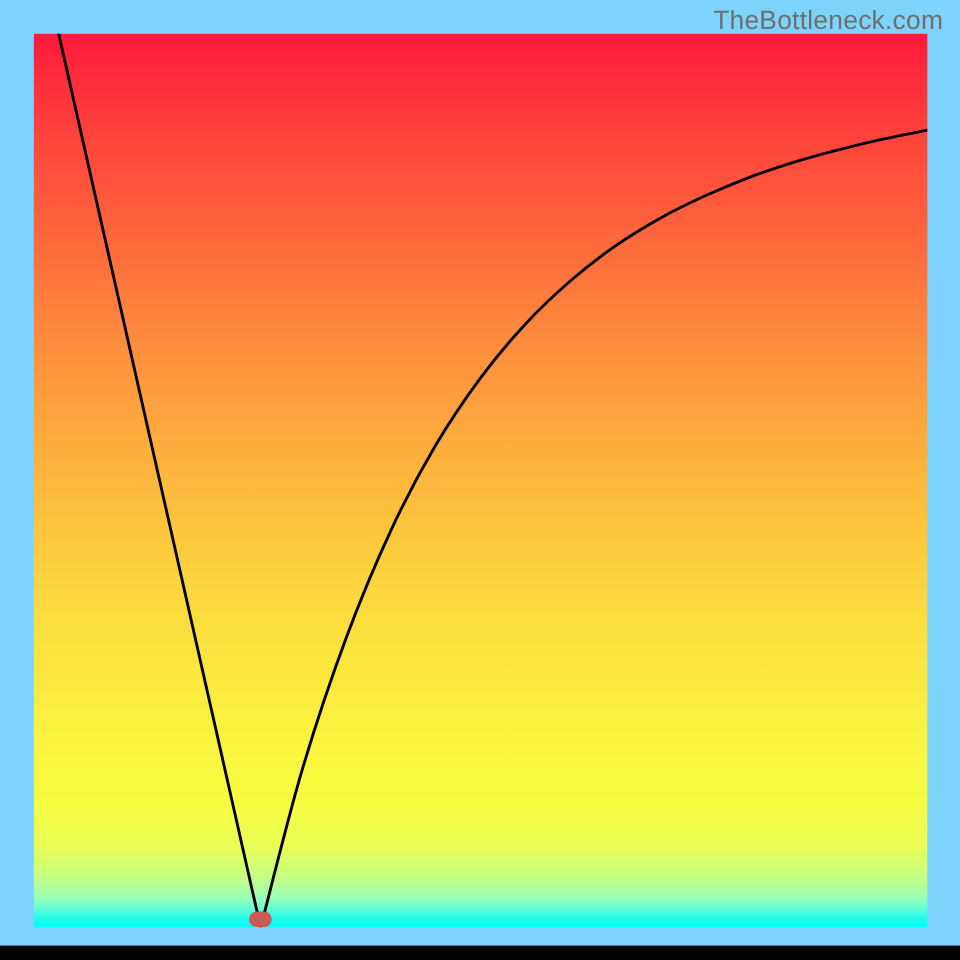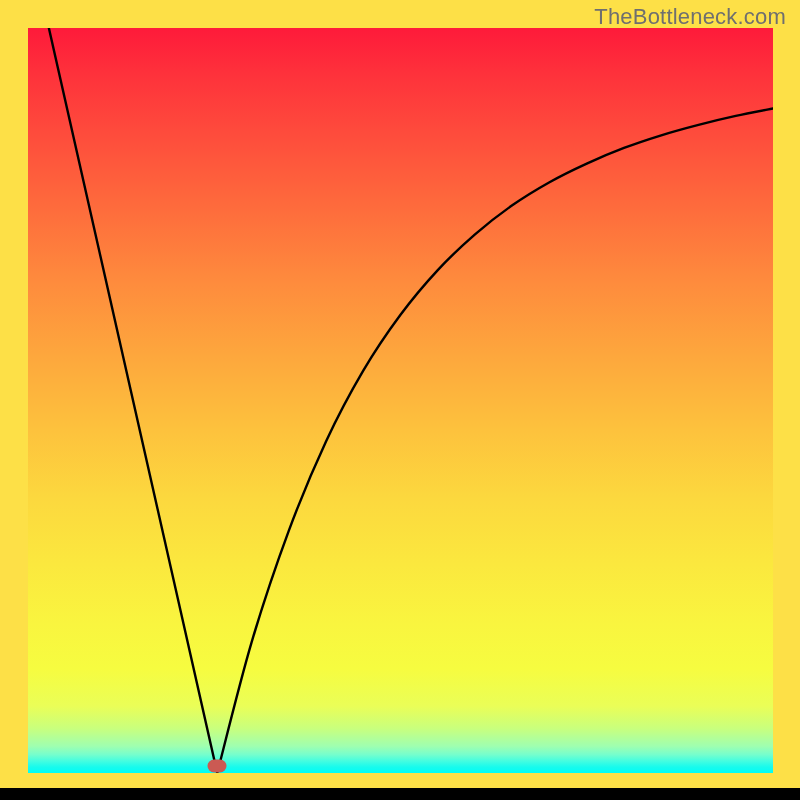--- a/index.html
+++ b/index.html
@@ -8,21 +8,21 @@
     width: 800px;
     height: 800px;
     background: #000;
     overflow: hidden;
     font-family: Arial, Helvetica, sans-serif;
   }
   .frame {
     position: relative;
     width: 800px;
     height: 788px;
-    background: #fde047;
+    background: #7dd3fc;
   }
   .watermark {
     position: absolute;
     top: 4px;
     right: 14px;
     color: #6f6f6f;
     font-size: 22px;
     font-weight: 500;
     letter-spacing: 0.2px;
     user-select: none;

